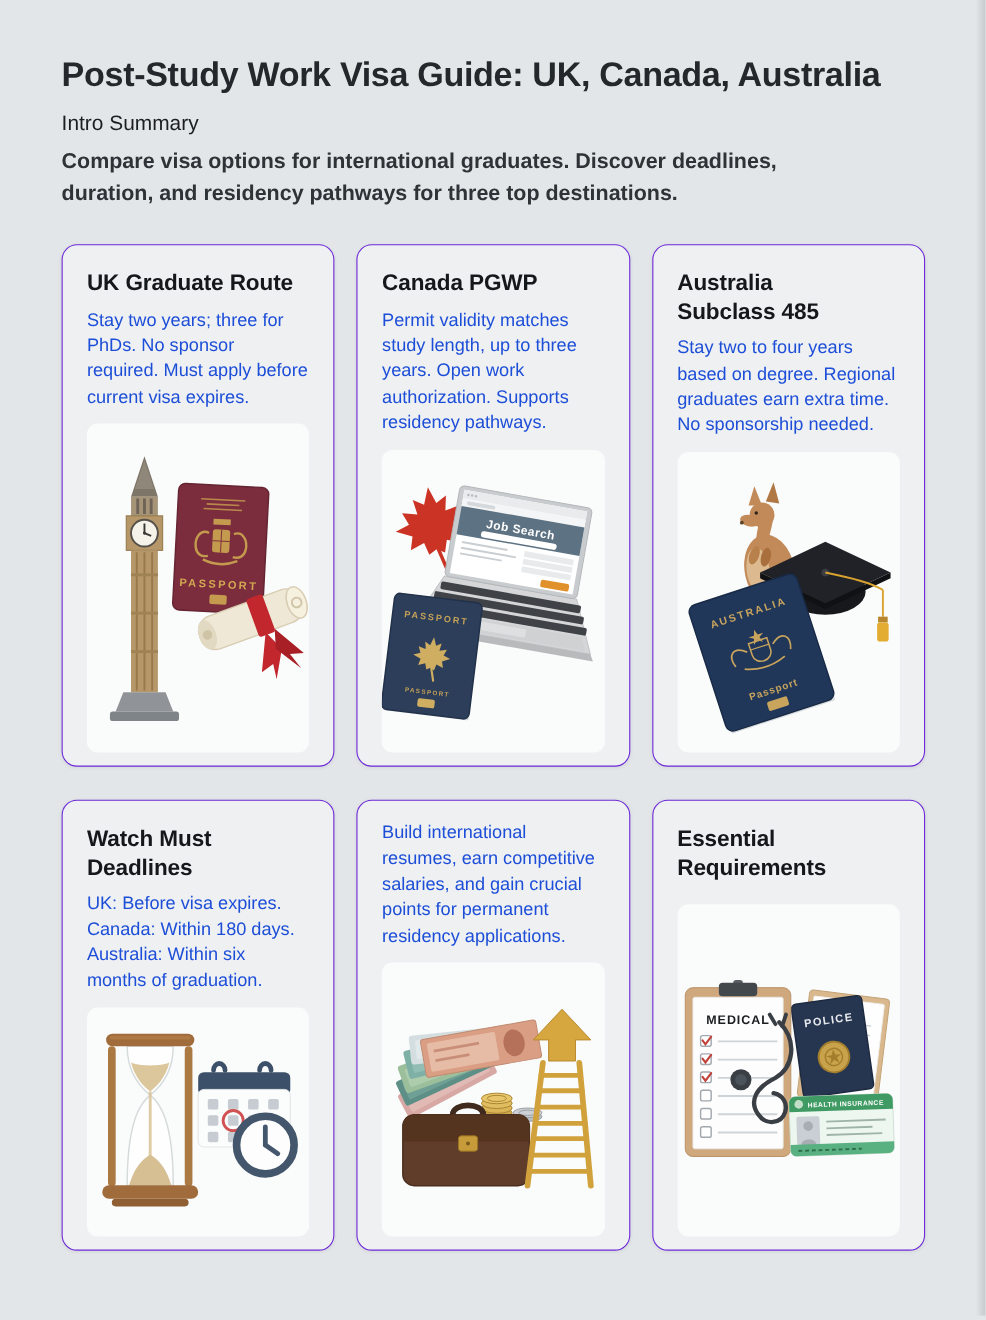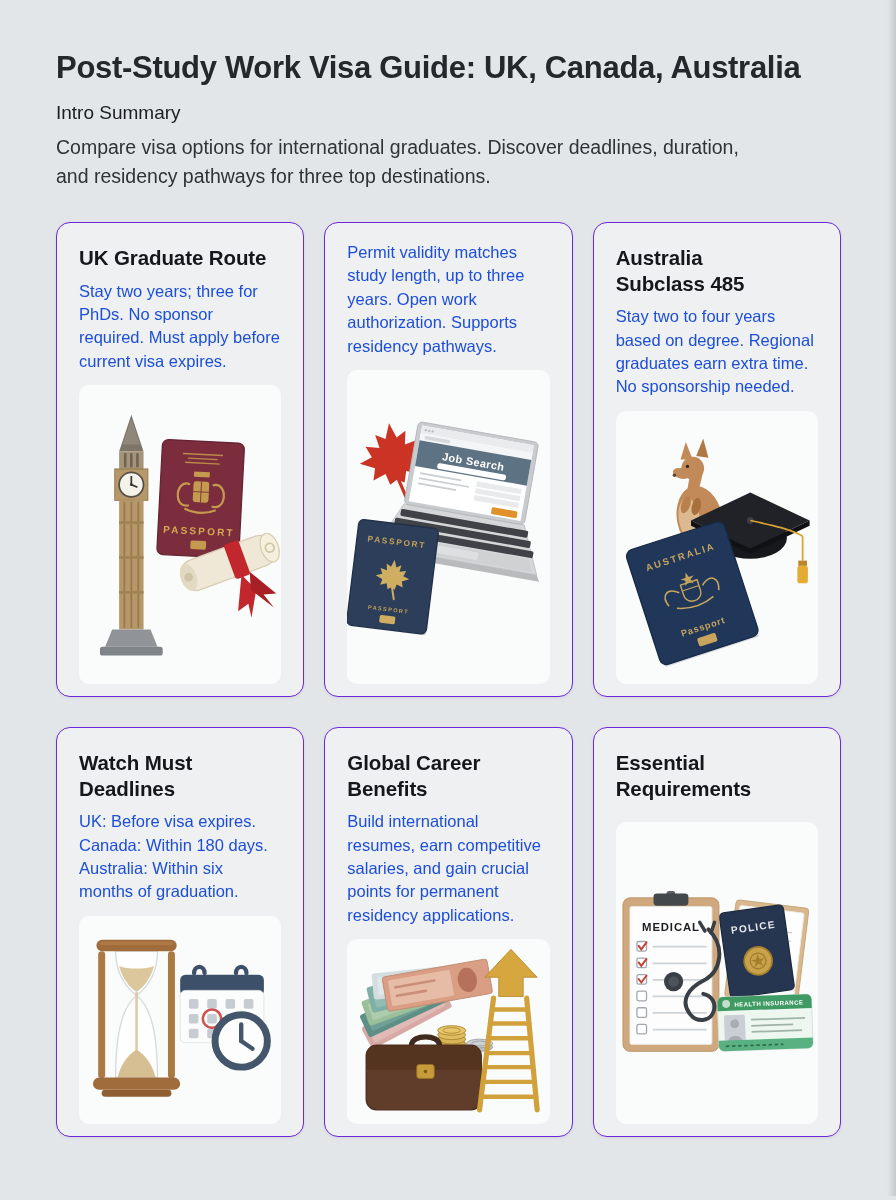--- a/index.html
+++ b/index.html
@@ -8,21 +8,21 @@
     background:#e3e6e9;
     font-family:"Liberation Sans", sans-serif;
     color:#2e3338;
     position:relative;
   }
   .page{width:896px;height:1196px;position:relative;box-sizing:border-box;padding:50px 55px 0 56px;}
   .edge-shade{position:absolute;top:0;right:0;bottom:0;width:9px;
     background:linear-gradient(to right, rgba(110,118,126,0), rgba(110,118,126,0.25));pointer-events:none;}
   h1.title{margin:0;font-size:31px;line-height:1.15;font-weight:700;color:#24272b;letter-spacing:-0.3px;}
   h2.intro-heading{margin:16px 0 0 0;font-size:19px;font-weight:400;color:#1b1e22;}
-  p.intro-text{margin:9px 0 0 0;font-size:19.5px;line-height:1.52;color:#2e3338;max-width:700px;}
+  p.intro-text{margin:9px 0 0 0;font-size:19.5px;line-height:1.52;color:#2e3338;max-width:700px;font-weight:bold;}
   .grid{
     margin-top:30px;
     display:grid;
     grid-template-columns:repeat(3, 1fr);
     grid-template-rows:475px 410px;
     column-gap:20px;row-gap:30px;
   }
   .card{
     background:#eef0f2;
     border:1px solid #6d28d9;
@@ -111,20 +111,21 @@
             <circle cx="107" cy="18" r="5" fill="none" stroke="#cfc4a6" stroke-width="2"></circle>
             <rect x="58" y="-3" width="18" height="42" rx="3" fill="#c1272d"></rect>
             <path d="M66,36 L48,74 L62,70 L60,86 L76,58 Z" fill="#c1272d"></path>
             <path d="M76,36 L96,70 L82,66 L88,84 L70,56 Z" fill="#a81f26"></path>
           </g>
         </svg>
       </div>
     </article>
 
     <article class="card">
+      <h3>Canada PGWP</h3>
       <p>Permit validity matches study length, up to three years. Open work authorization. Supports residency pathways.</p>
       <div class="illus">
         <svg viewBox="0 0 232 266" preserveAspectRatio="xMidYMid meet">
 
           <g transform="translate(54,56) rotate(-8) scale(0.92)">
             <polygon fill="#cb3425" points="0,-46 7,-27 19,-34 16,-17 33,-21 27,-7 43,-1 25,7 29,22 13,16 9,30 0,25 -9,30 -13,16 -29,22 -25,7 -43,-1 -27,-7 -33,-21 -16,-17 -19,-34 -7,-27"></polygon>
             <path d="M2,25 L10,54" stroke="#cb3425" stroke-width="4" stroke-linecap="round"></path>
           </g>
 
           <g transform="translate(82,12) rotate(10)">
@@ -270,22 +271,20 @@
           <g>
             <circle cx="186" cy="120" r="30" fill="#fdfdfd" stroke="#44566b" stroke-width="8"></circle>
             <line x1="186" y1="120" x2="186" y2="101" stroke="#44566b" stroke-width="5" stroke-linecap="round"></line>
             <line x1="186" y1="120" x2="199" y2="129" stroke="#44566b" stroke-width="5" stroke-linecap="round"></line>
           </g>
         </svg>
       </div>
     </article>
 
     <article class="card">
-      <h3>Global Career
-Benefits</h3>
       <p>Build international resumes, earn competitive salaries, and gain crucial points for permanent residency applications.</p>
       <div class="illus">
         <svg viewBox="0 0 232 192" preserveAspectRatio="xMidYMid meet">
 
           <g>
             <g transform="translate(16,92) rotate(-28)">
                 <rect width="104" height="28" rx="3" fill="#d8a9a4"></rect>
                 <rect x="6" y="5" width="92" height="18" rx="2" fill="#e3beba" opacity="0.8"></rect>
               </g>
             <g transform="translate(14,78) rotate(-25)">

